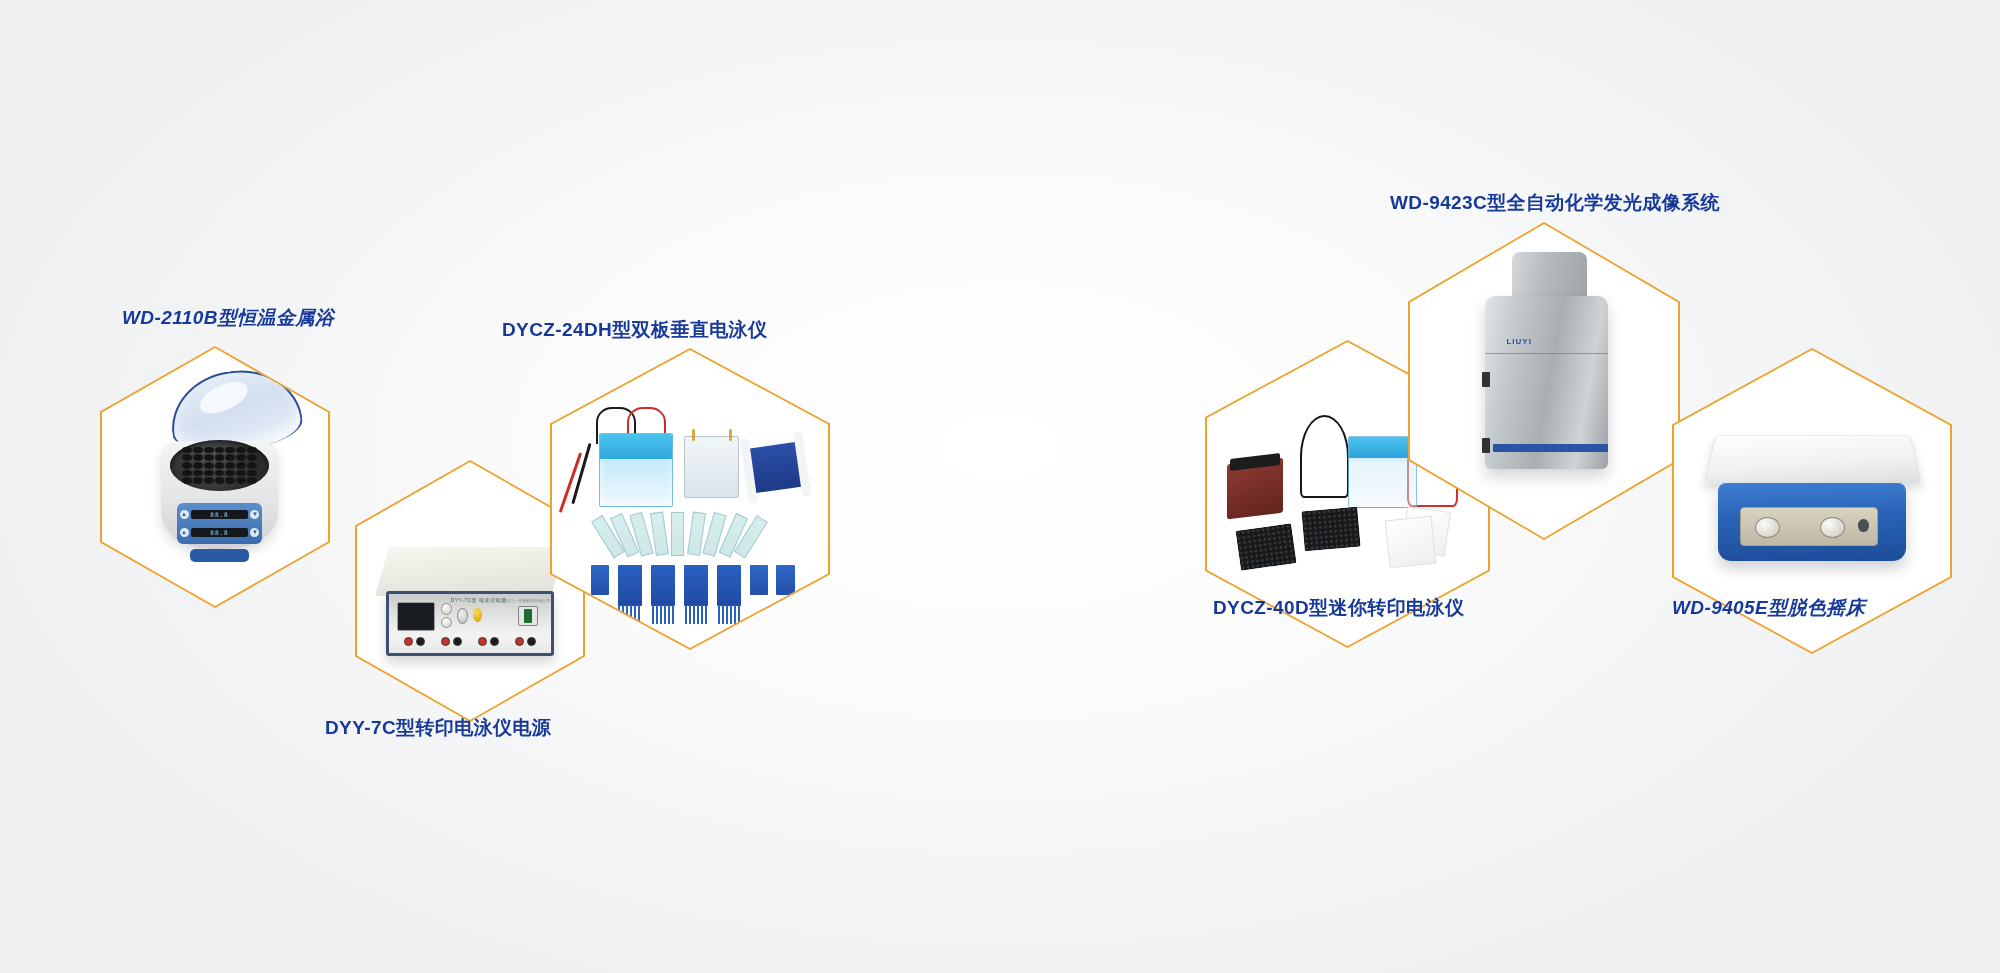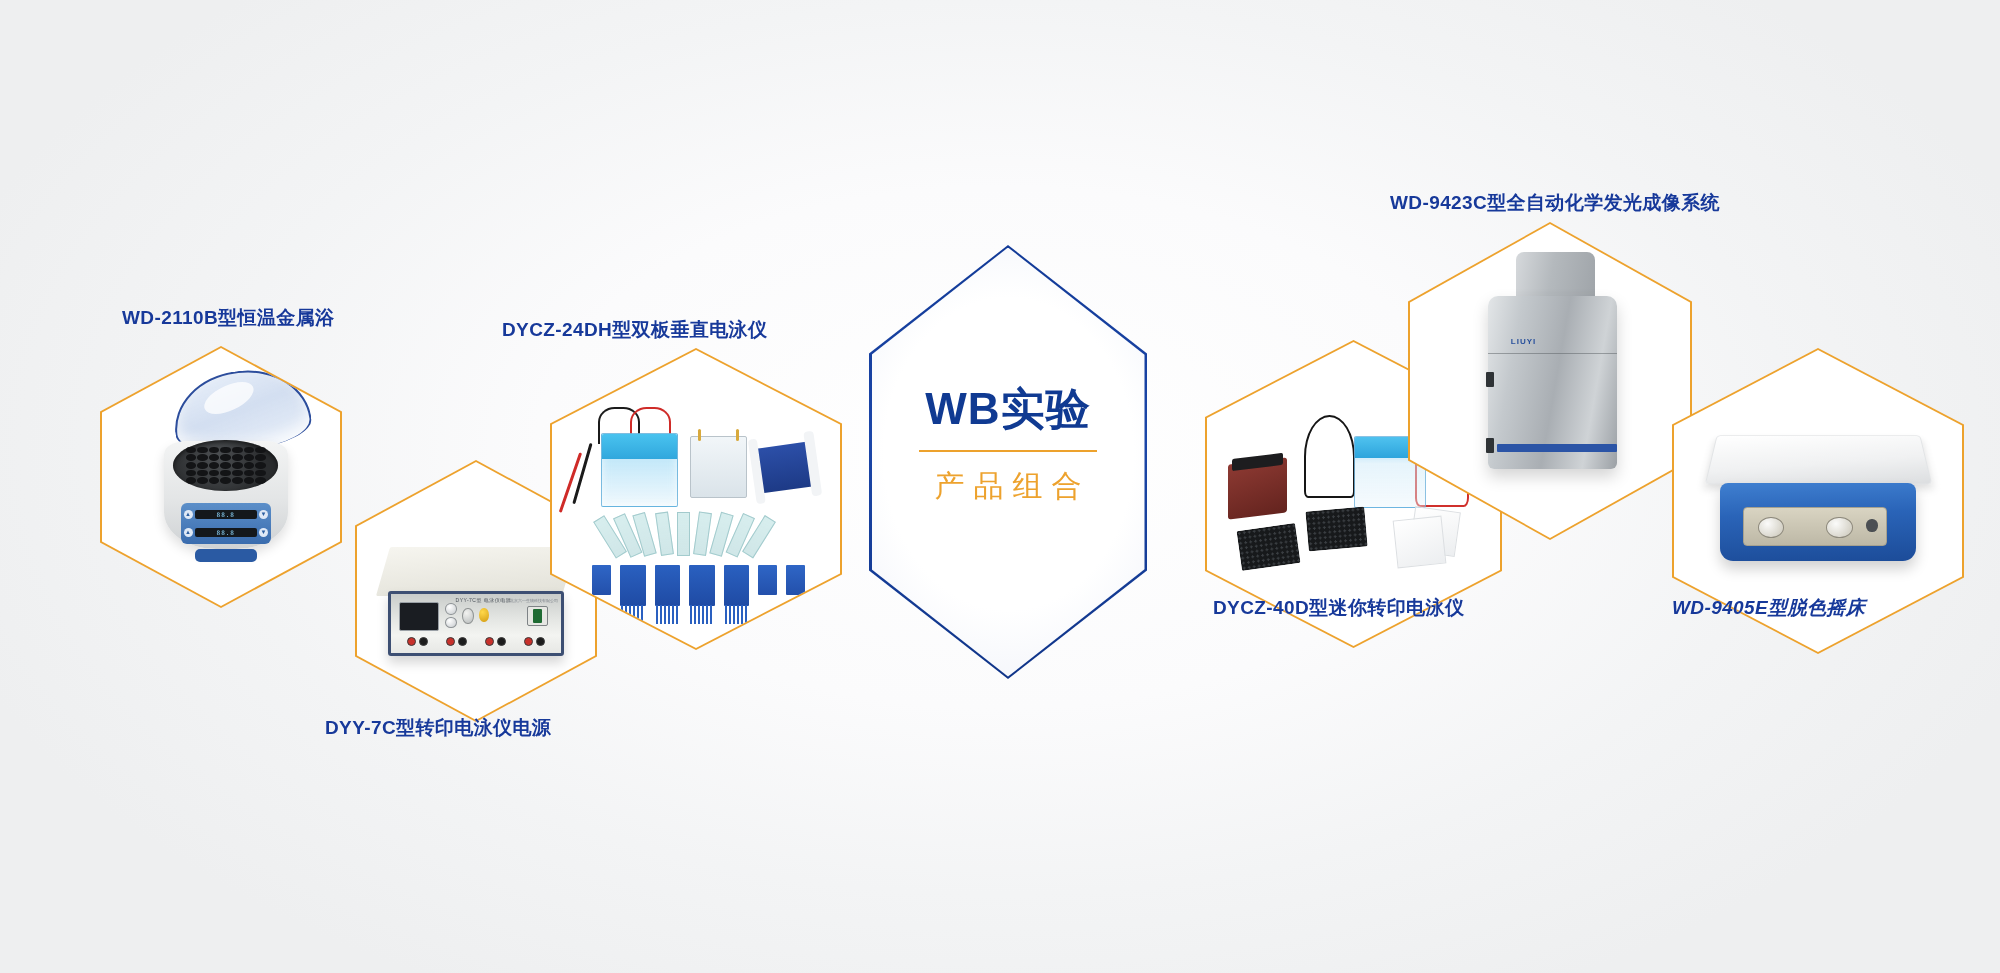--- a/index.html
+++ b/index.html
@@ -11,21 +11,21 @@
       radial-gradient(ellipse 1100px 620px at 50% 46%, #ffffff 0%, #fbfbfc 42%, #f3f4f5 72%, #eeeff0 100%),
       linear-gradient(135deg,#e9eaec 0%,#f7f7f8 30%,#fdfdfd 55%,#f2f3f4 100%);
     position:relative;
   }
   #stage{position:absolute;inset:0;}
 
   
   .hex{
     position:absolute;
     --w:230px; --h:262px;
-    width:var(--w);height:var(--h);padding-left:12px;
+    width:var(--w);height:var(--h);
   }
   .hex .ring{
     position:absolute;inset:0;
     -webkit-clip-path:polygon(50% 0%,100% 25%,100% 75%,50% 100%,0% 75%,0% 25%);
     clip-path:polygon(50% 0%,100% 25%,100% 75%,50% 100%,0% 75%,0% 25%);
     background:#eda22d;
   }
   .hex .inner{
     position:absolute;inset:2px;
     -webkit-clip-path:polygon(50% 0%,100% 25%,100% 75%,50% 100%,0% 75%,0% 25%);
@@ -252,21 +252,21 @@
   .sh-panel i{position:absolute;top:24%;width:17%;height:52%;border-radius:50%;
     background:radial-gradient(circle at 36% 30%,#fbfbfa,#c9c5b7);border:1px solid #8e8a7d;}
   .sh-panel i:nth-of-type(1){left:10%;} .sh-panel i:nth-of-type(2){left:58%;}
   .sh-led{position:absolute;left:86%;top:30%;width:8%;height:34%;border-radius:50%;background:#4b4f53;}
 </style>
 </head>
 <body>
 
 <div id="stage">
 
-  <div class="lbl" style="left:122px;top:305px;">WD-2110B型恒温金属浴</div>
+  <div class="lbl" style="left:122px;top:305px;font-style:italic;">WD-2110B型恒温金属浴</div>
 
   <div class="hex" style="left:100px;top:346px;">
     <div class="ring"></div>
     <div class="inner">
       <div class="art">
         <div class="mb-lid"></div>
         <div class="mb-body"></div>
         <div class="mb-plate">
           <div class="mb-holes">
             <i></i>
@@ -397,29 +397,20 @@
           <span class="ek-comb"></span>
           <span class="ek-comb"></span>
           <span class="ek-comb"></span>
           <span class="ek-blk"></span>
           <span class="ek-blk"></span>
         </div>
       </div>
     </div>
   </div>
 
-  <div id="center-hex">
-    <div class="cring"></div>
-    <div class="cinner"></div>
-    <div id="center-copy">
-      <div id="center-title">WB实验</div>
-      <div id="center-rule"></div>
-      <div id="center-sub">产品组合</div>
-    </div>
-  </div>
 
   <div class="hex" style="left:1205px;top:340px;width:285px;height:308px;">
     <div class="ring"></div>
     <div class="inner">
       <div class="art">
         <div class="mt-cord"></div>
         <div class="mt-cord2"></div>
         <div class="mt-red"></div>
         <div class="mt-blue"></div>
         <div class="mt-grid a"></div>

